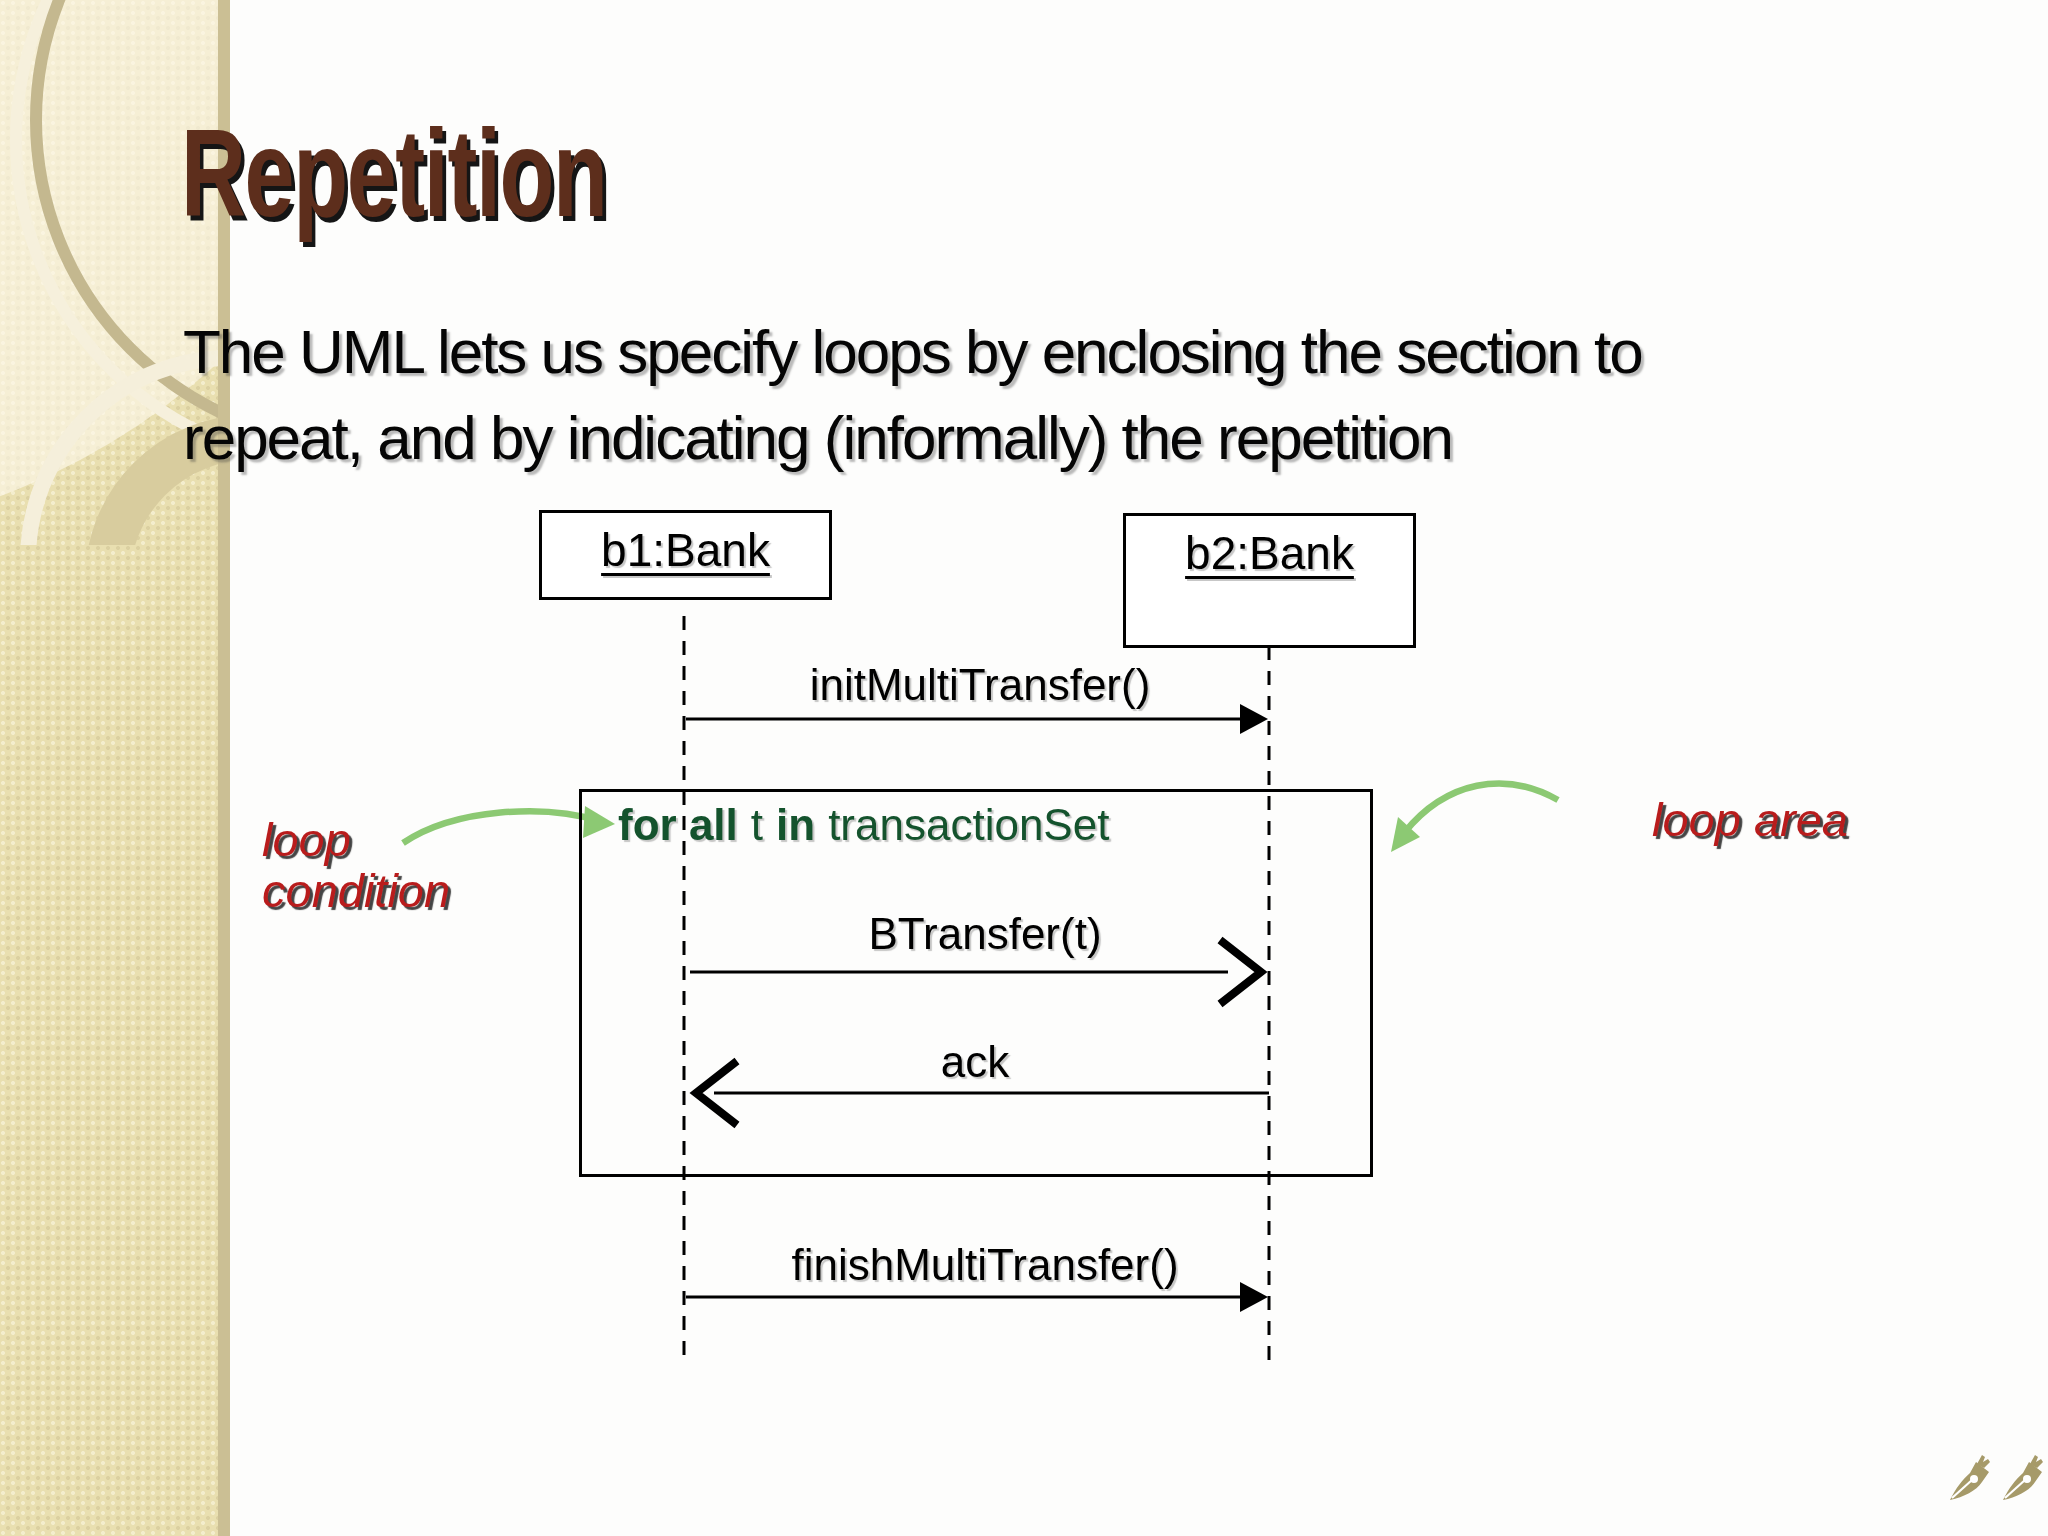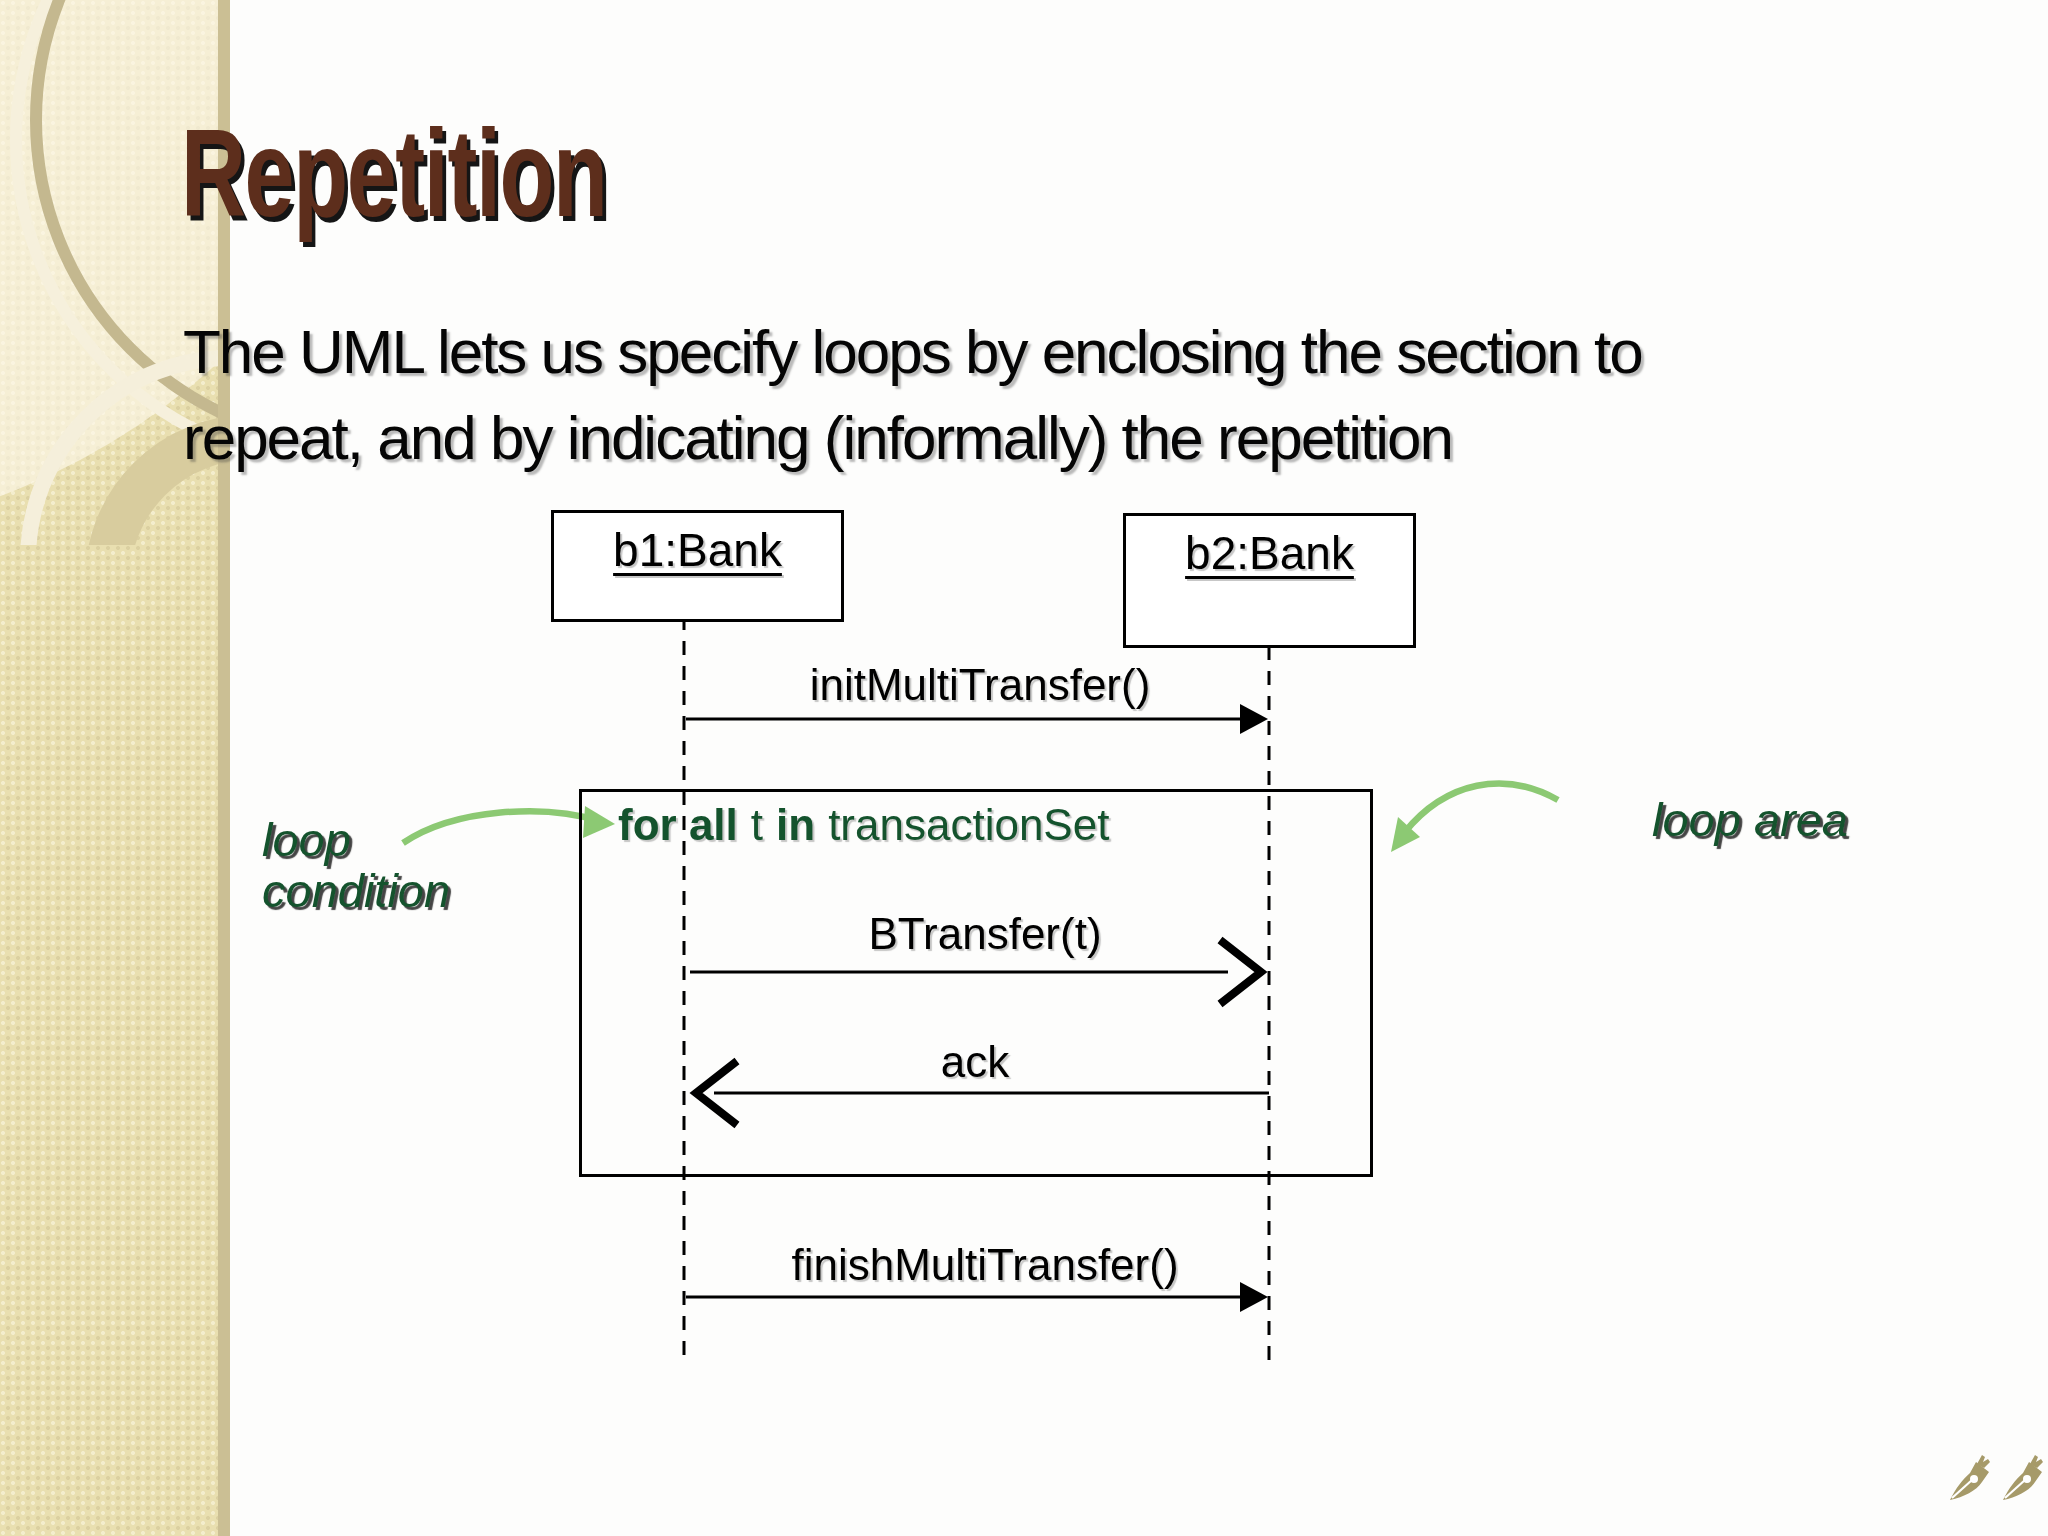--- a/index.html
+++ b/index.html
@@ -44,21 +44,21 @@
   .diagram-svg{position:absolute;left:0;top:0;}
   .obj-box{
     position:absolute;box-sizing:border-box;border:3px solid #000;background:#fff;
     text-align:center;font-size:46px;color:#000;
   }
   .obj-box span{
     display:inline-block;margin-top:10px;text-decoration:underline;
     text-decoration-thickness:3px;text-underline-offset:7px;
     text-shadow:2px 2px 1px rgba(130,130,130,.45);
   }
-  #b1{left:551px;top:510px;width:293px;height:112px;}
+  #b1{left:539px;top:510px;width:293px;height:90px;}
   #b2{left:1123px;top:513px;width:293px;height:135px;}
   .loop-box{
     position:absolute;left:579px;top:789px;width:794px;height:388px;
     box-sizing:border-box;border:3px solid #000;background:transparent;
   }
   .msg-label{
     position:absolute;font-size:44px;line-height:1;color:#000;text-align:center;
     text-shadow:2px 2px 1px rgba(130,130,130,.45);white-space:nowrap;
   }
   #msg-init{left:700px;top:663px;width:560px;}
@@ -68,21 +68,21 @@
   .guard{
     position:absolute;left:618px;top:803px;font-size:44px;line-height:1;color:#14532d;
     text-shadow:2px 2px 1px rgba(130,130,130,.45);white-space:nowrap;
   }
   .guard span{margin-right:13px;}
   .guard span:last-child{margin-right:0;}
   .guard .b{font-weight:bold;}
   
   .annot{
     position:absolute;font-size:47px;line-height:51px;font-style:italic;
-    color:#14532d;text-shadow:3px 3px 1px rgba(35,35,35,.85);white-space:nowrap;
+    color:#b91c1c;text-shadow:3px 3px 1px rgba(35,35,35,.85);white-space:nowrap;
   }
   #loop-cond{left:262px;top:814px;}
   #loop-area{left:1652px;top:794px;}
   
   .pens{position:absolute;left:1948px;top:1454px;display:flex;gap:5px;}
 </style>
 </head>
 <body>
 
 <div class="slide">

